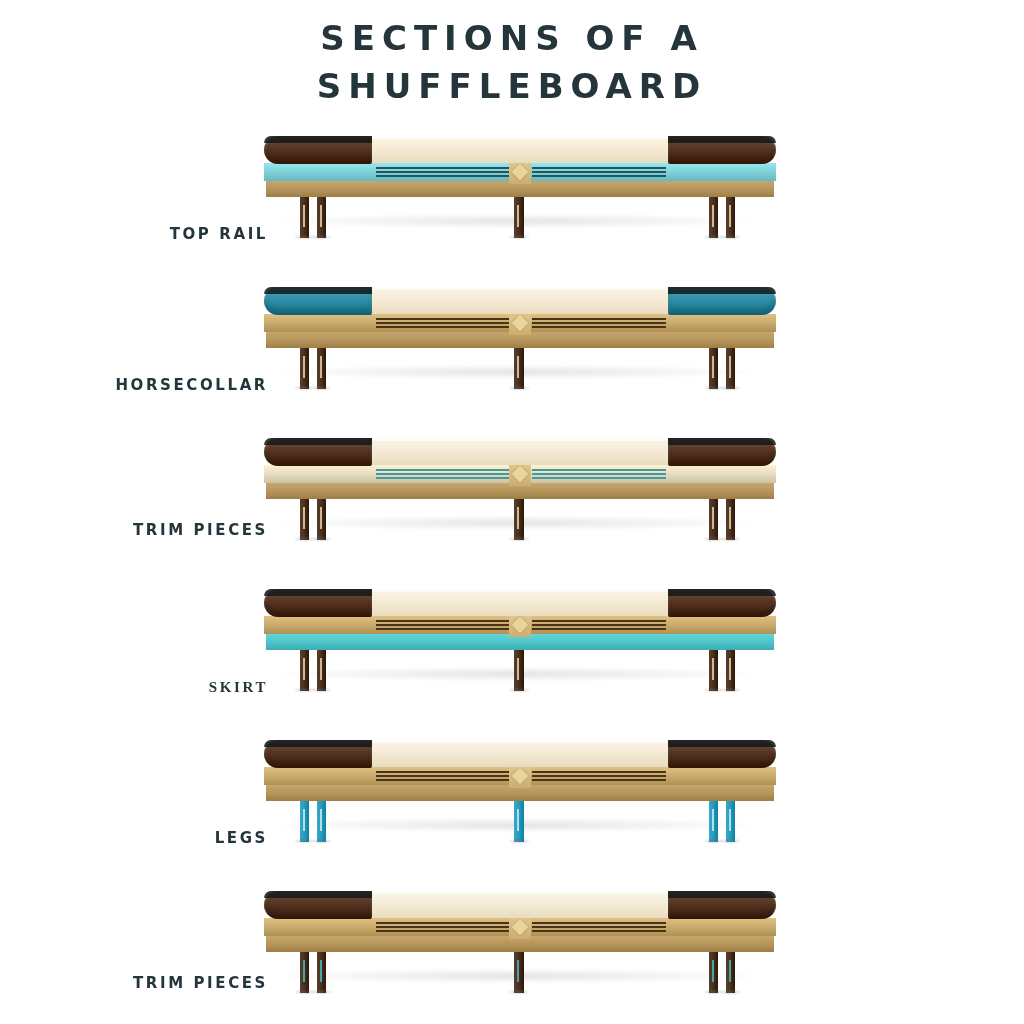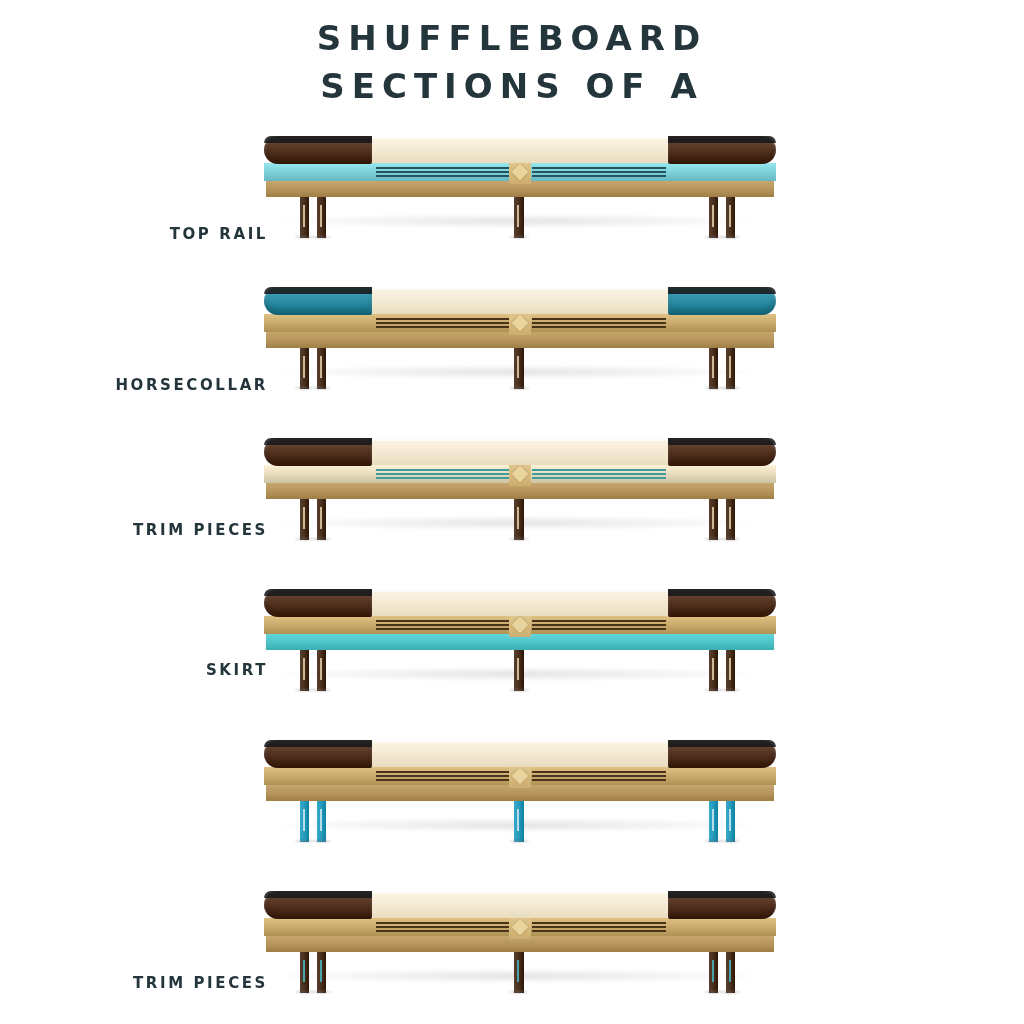--- a/index.html
+++ b/index.html
@@ -210,24 +210,24 @@
     top: 116px;
     height: 6px;
     background: radial-gradient(ellipse at 50% 50%, rgba(110,110,110,0.35) 0%, rgba(255,255,255,0) 70%);
   }
 </style>
 </head>
 <body>
 
 <div id="title-block">
   <div class="title-line sc">
-    <span>Shuffleboard</span>
+    <span>Sections of a</span>
   </div>
   <div class="title-line sc">
-    <span>Sections of a</span>
+    <span>Shuffleboard</span>
   </div>
 </div>
 
 <div id="rows">
     <div class="row">
       <div class="row-label" style="top: 106px;">
         <span class="lbl-line">Top Rail</span>
       </div>
       <div class="table-wrap">
         <div class="shadow-floor"></div>
@@ -348,21 +348,21 @@
         <div class="gutter right"></div>
         <div class="collar left" style="background: linear-gradient(rgb(112, 79, 61) 0%, rgb(86, 53, 35) 45%, rgb(58, 25, 7) 100%);">
           <div class="collar-top"></div>
         </div>
         <div class="collar right" style="background: linear-gradient(rgb(112, 79, 61) 0%, rgb(86, 53, 35) 45%, rgb(58, 25, 7) 100%);">
           <div class="collar-top"></div>
         </div>
       </div>
     </div>
     <div class="row">
-      <div class="row-label" style="top: 89px;">
+      <div class="row-label" style="top: 106px; font-family: Liberation Serif, serif;">
         <span class="lbl-line">Skirt</span>
       </div>
       <div class="table-wrap">
         <div class="shadow-floor"></div>
         <div class="skirt" style="background: linear-gradient(rgb(96, 213, 218) 0%, rgb(78, 195, 200) 55%, rgb(56, 173, 178) 100%);"></div>
         <div class="leg" style="left: 38px; width: 9px; background: linear-gradient(90deg, rgb(87, 61, 44) 0%, rgb(77, 51, 34) 40%, rgb(47, 21, 4) 100%);">
           <div class="inlay" style="background: rgb(226, 210, 168);"></div>
         </div>
         <div class="leg-shadow" style="left: 31px; width: 23px;"></div>
         <div class="leg" style="left: 55px; width: 9px; background: linear-gradient(90deg, rgb(87, 61, 44) 0%, rgb(77, 51, 34) 40%, rgb(47, 21, 4) 100%);">
@@ -391,20 +391,23 @@
         <div class="gutter right"></div>
         <div class="collar left" style="background: linear-gradient(rgb(112, 79, 61) 0%, rgb(86, 53, 35) 45%, rgb(58, 25, 7) 100%);">
           <div class="collar-top"></div>
         </div>
         <div class="collar right" style="background: linear-gradient(rgb(112, 79, 61) 0%, rgb(86, 53, 35) 45%, rgb(58, 25, 7) 100%);">
           <div class="collar-top"></div>
         </div>
       </div>
     </div>
     <div class="row">
+      <div class="row-label" style="top: 106px;">
+        <span class="lbl-line">Legs</span>
+      </div>
       <div class="table-wrap">
         <div class="shadow-floor"></div>
         <div class="skirt" style="background: linear-gradient(rgb(198, 166, 108) 0%, rgb(180, 148, 90) 55%, rgb(158, 126, 68) 100%);"></div>
         <div class="leg" style="left: 38px; width: 9px; background: linear-gradient(90deg, rgb(52, 169, 202) 0%, rgb(42, 159, 192) 40%, rgb(12, 129, 162) 100%);">
           <div class="inlay" style="background: rgb(207, 233, 238);"></div>
         </div>
         <div class="leg-shadow" style="left: 31px; width: 23px;"></div>
         <div class="leg" style="left: 55px; width: 9px; background: linear-gradient(90deg, rgb(52, 169, 202) 0%, rgb(42, 159, 192) 40%, rgb(12, 129, 162) 100%);">
           <div class="inlay" style="background: rgb(207, 233, 238);"></div>
         </div>

